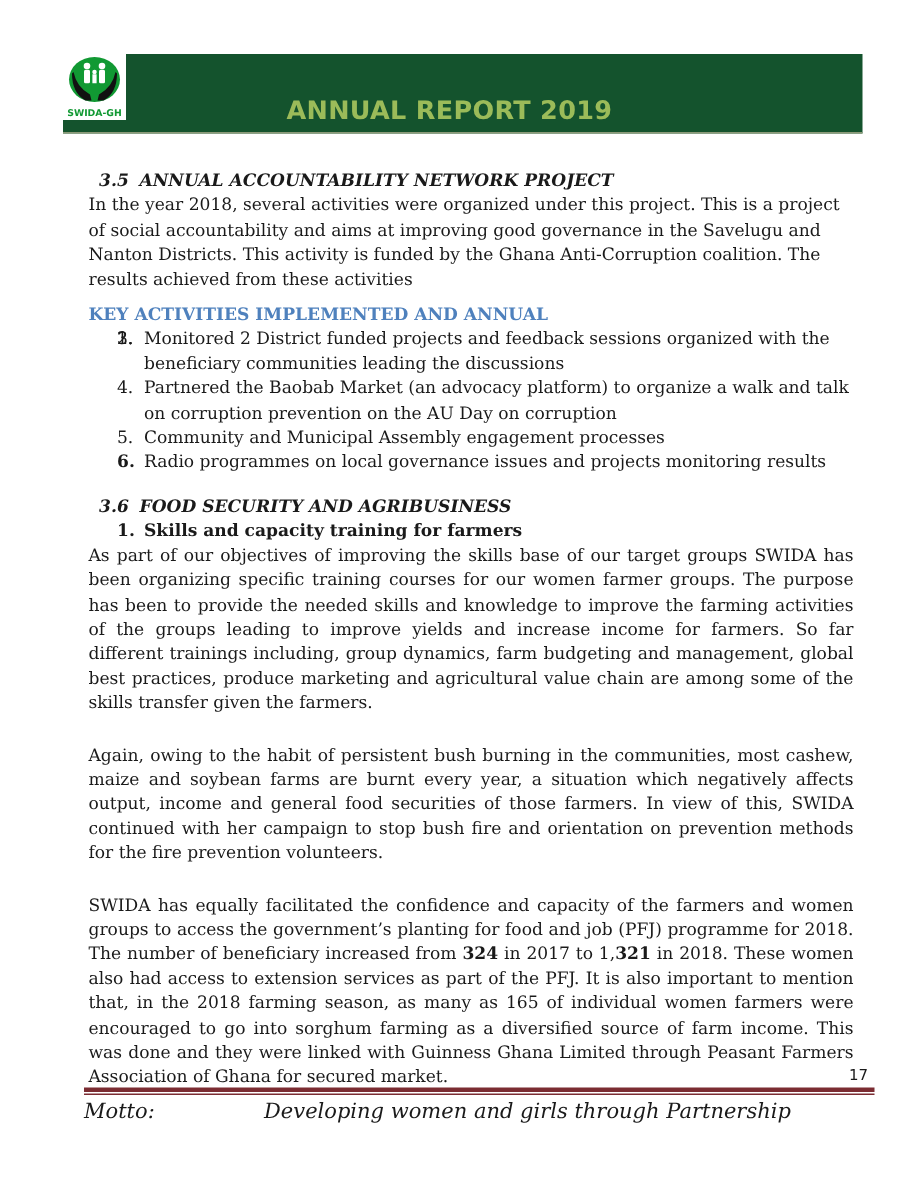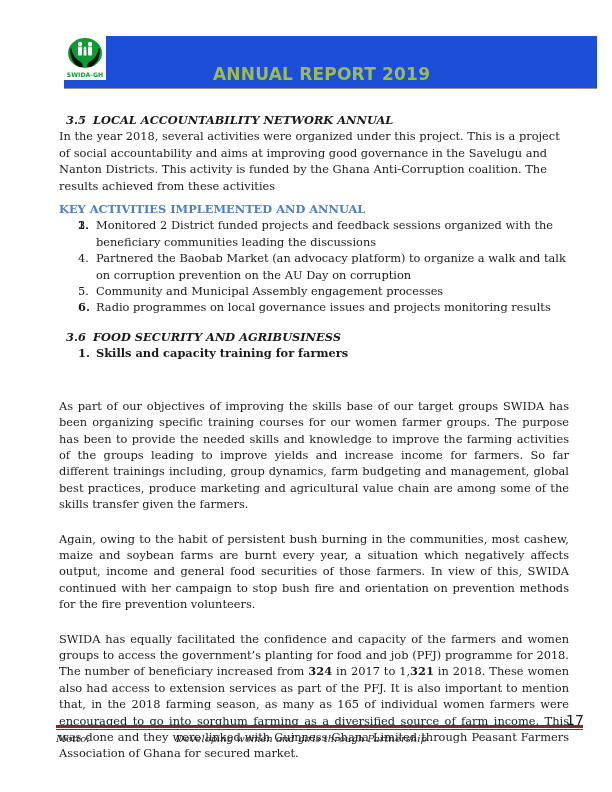--- a/index.html
+++ b/index.html
@@ -10,25 +10,25 @@
     body {
       width: 612px;
       height: 792px;
       position: relative;
       overflow: hidden;
       font-family: "DejaVu Serif", "Liberation Serif", serif;
       color: #1a1a1a;
     }
     .header {
       position: absolute;
-      left: 64px;
+      left: 42px;
       top: 36px;
       width: 533px;
       height: 52px;
-      background: #1d4ed8;
+      background: #14532d;
       border-bottom: 1px solid #8c9a78;
     }
     .logo {
       position: absolute;
       left: 0;
       top: 0;
       width: 42px;
       height: 44px;
       background: #ffffff;
     }
@@ -59,21 +59,21 @@
       white-space: nowrap;
     }
     .sec-head .num {
       display: inline-block;
       width: 34px;
       text-align: center;
     }
     p {
       margin: 0;
     }
-    .justify { text-align: justify; margin-top: 36px; }
+    .justify { text-align: justify; }
     .blue-head {
       color: #4f81bd;
       font-weight: bold;
       margin-top: 7px;
     }
     ol.acts {
       list-style: none;
       margin: 0;
       padding: 0;
     }
@@ -94,38 +94,38 @@
     }
     .sub-head .n {
       position: absolute;
       left: 19px;
     }
     .para-gap { margin-top: 18px; }
     .page-num {
       position: absolute;
       left: 566px;
       top: 712px;
-      font-size: 14px;
+      font-size: 10px;
       font-family: "DejaVu Sans", "Liberation Sans", sans-serif;
     }
     .footer-rule {
       position: absolute;
       left: 56px;
       top: 725px;
       width: 527px;
       height: 4px;
       border-top: 3px solid #7b2c32;
       border-bottom: 1px solid #7b2c32;
       height: 1px;
     }
     .footer {
       position: absolute;
       left: 56px;
       top: 733px;
-      font-size: 10px;
+      font-size: 14px;
       font-style: italic;
       white-space: nowrap;
     }
     .footer .motto-label {
       display: inline-block;
       width: 120px;
     }
   </style>
 </head>
 <body>
@@ -146,21 +146,21 @@
       <path d="M35 12 Q33 22 24 27 L23 31 L27 31 Q36 26 36 13 Z" fill="#111111"></path>
       <text x="21" y="41" font-family="DejaVu Sans, sans-serif" font-size="6.2" font-weight="bold" fill="#119933" text-anchor="middle">SWIDA-GH</text>
     </svg>
   </div>
   <div class="header-title">ANNUAL REPORT 2019</div>
 </div>
 
 <div class="content">
 
   <div class="sec-head">
-    <span class="num">3.5</span><span>LOCAL ACCOUNTABILITY NETWORK ANNUAL</span>
+    <span class="num">3.5</span><span>ANNUAL ACCOUNTABILITY NETWORK PROJECT</span>
   </div>
   <p>In the year 2018, several activities were organized under this project.  This is a project of social accountability and aims at improving good governance in the Savelugu and Nanton Districts. This activity is funded by the Ghana Anti-Corruption coalition. The results achieved from these activities</p>
 
   <div class="blue-head">KEY ACTIVITIES IMPLEMENTED AND ANNUAL</div>
   <ol class="acts">
     <li><span class="n">1.</span></li>
     <li><span class="n">2.</span></li>
     <li><span class="n">3.</span><span>Monitored 2 District funded projects and feedback sessions organized with the beneficiary communities leading the discussions</span></li>
     <li><span class="n">4.</span><span>Partnered the Baobab Market (an advocacy platform) to organize a walk and talk on corruption prevention on the AU Day on corruption</span></li>
     <li><span class="n">5.</span><span>Community and Municipal Assembly engagement processes</span></li>

